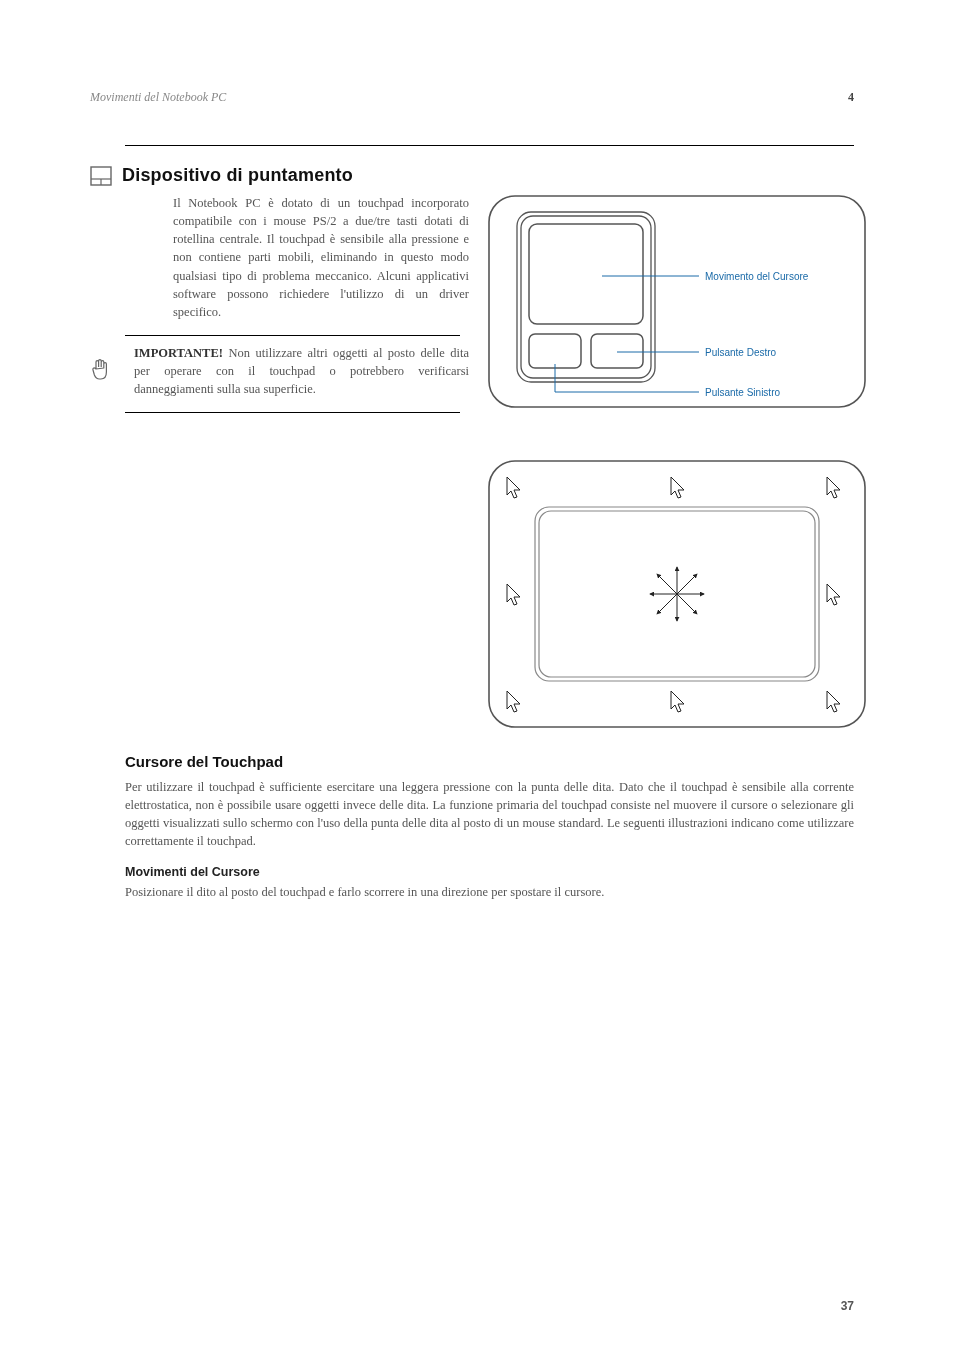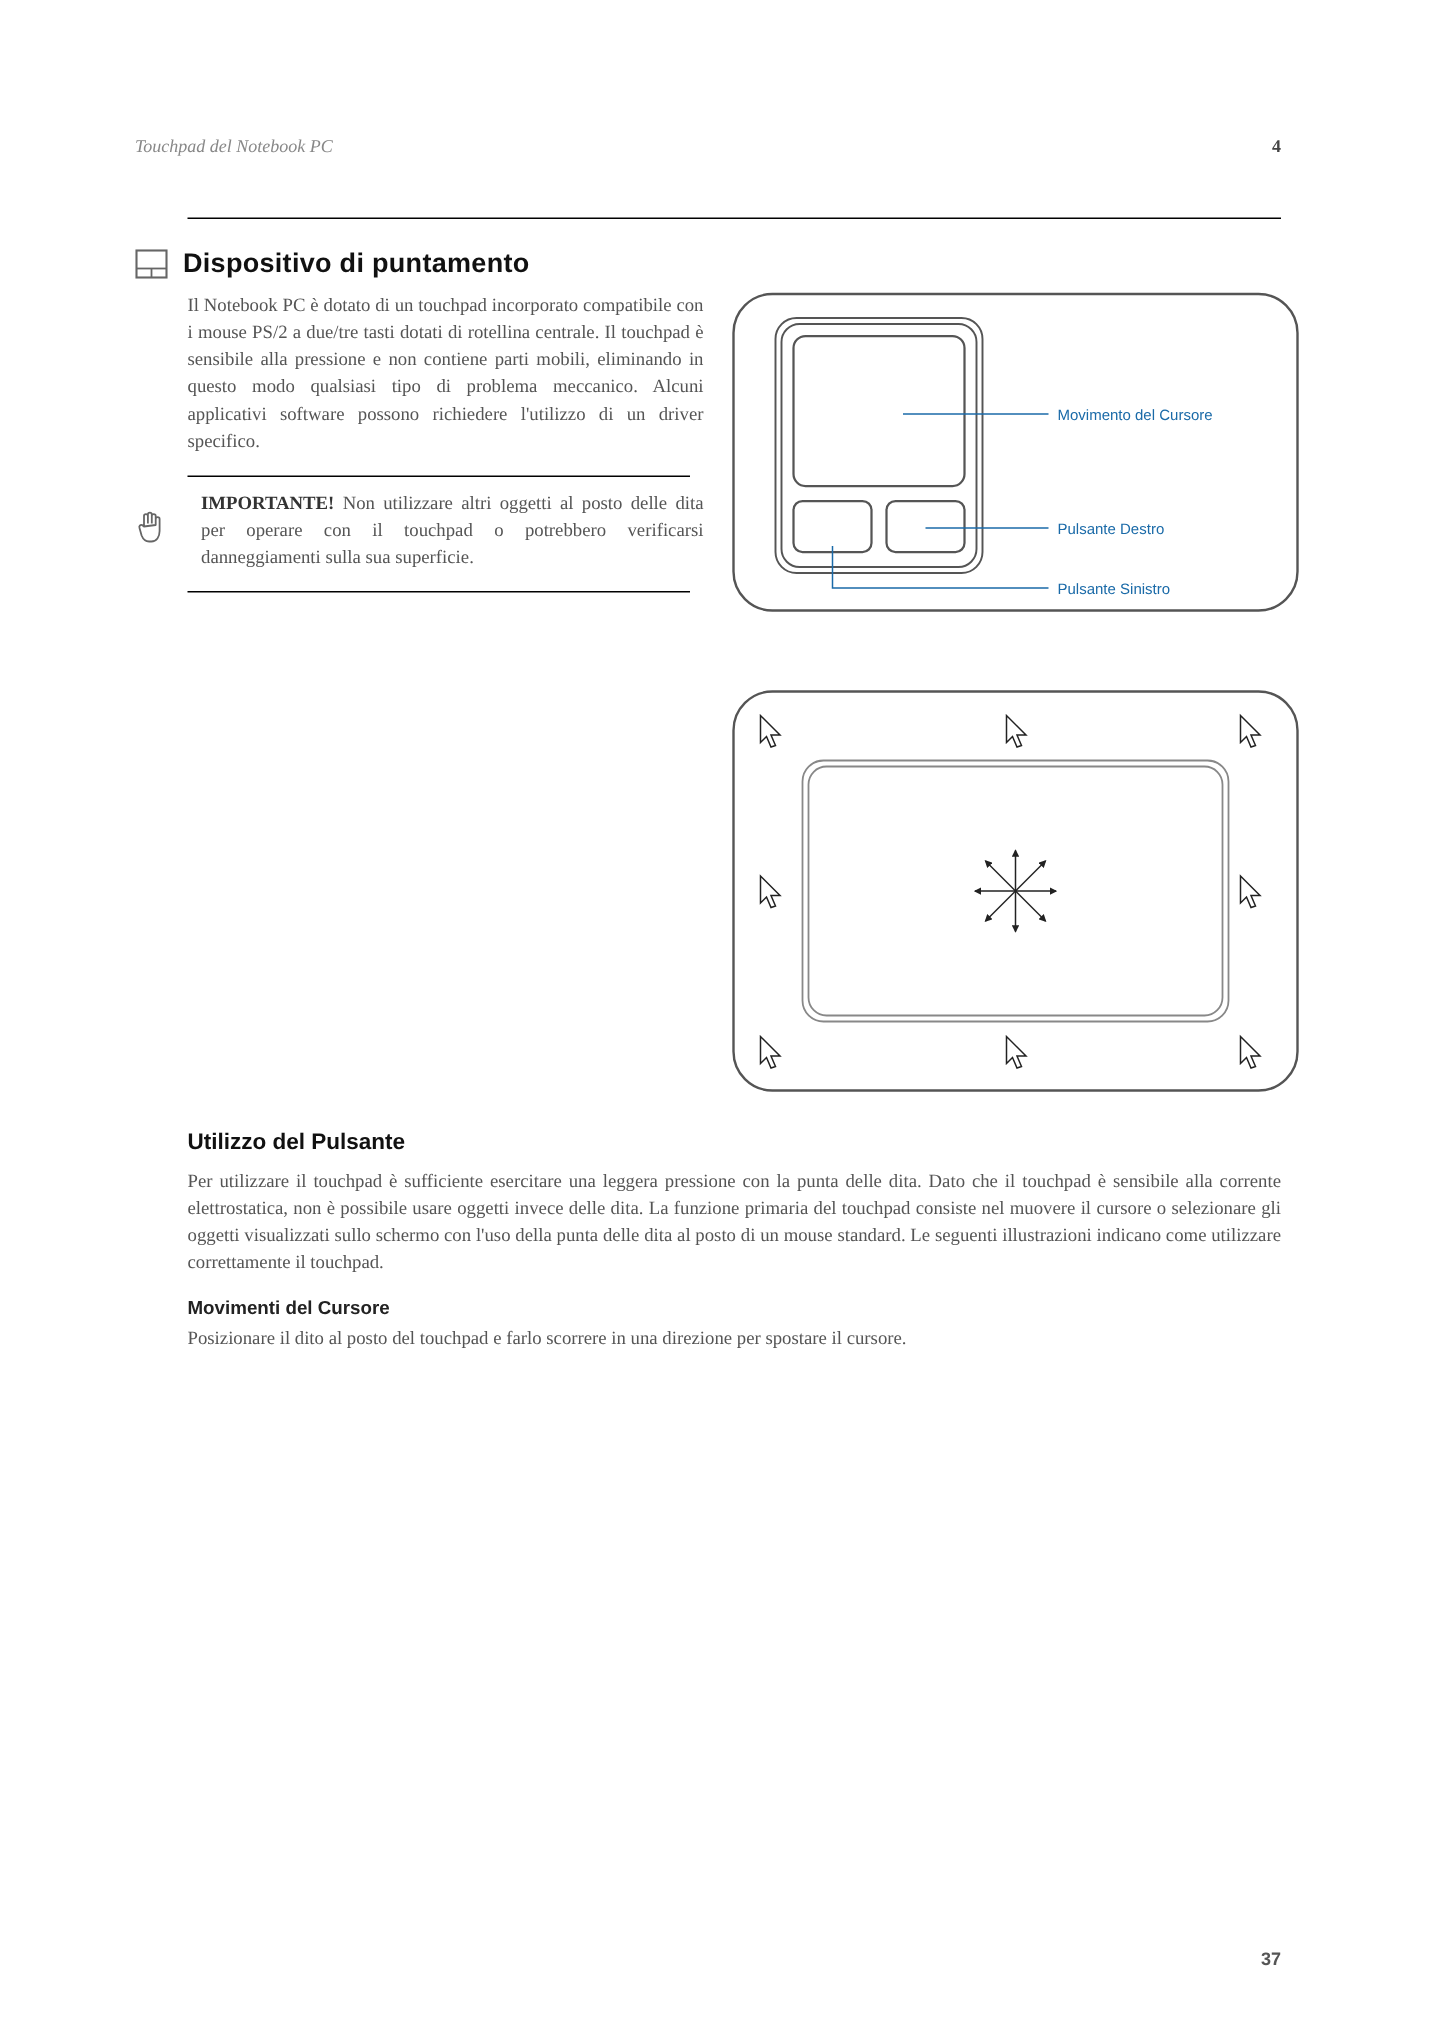--- a/index.html
+++ b/index.html
@@ -66,20 +66,21 @@
     display: flex;
     gap: 18px;
     margin-top: 8px;
   }
   .text-col {
     flex: 1 1 330px;
     font-size: 12.5px;
     line-height: 1.45;
     color: #555;
     text-align: justify;
+    margin-left: 48px;
   }
   .fig-col {
     flex: 0 0 380px;
   }
   .hr-note {
     border: none;
     border-top: 1px solid #000;
     margin: 14px 0 8px 0;
     width: 335px;
   }
@@ -139,21 +140,21 @@
     margin-top: 50px;
     position: relative;
   }
 </style>
 </head>
 <body>
 
 <div class="page">
 
   <div class="header-row">
-    <span class="left">Touchpad del Notebook PC</span>
+    <span class="left">Movimenti del Notebook PC</span>
     <span class="right">4</span>
   </div>
 
   <hr class="hr-top">
 
   <div class="section-row">
     <span class="touchpad-glyph">
       <svg viewBox="0 0 22 20">
         <rect x="1" y="1" width="20" height="18" fill="none" stroke="#666" stroke-width="1.4"></rect>
         <line x1="1" y1="13" x2="21" y2="13" stroke="#666" stroke-width="1.2"></line>
@@ -242,21 +243,21 @@
             <use href="#cursor" x="20" y="125"></use>
             <use href="#cursor" x="340" y="125"></use>
             <use href="#cursor" x="20" y="232"></use>
             <use href="#cursor" x="184" y="232"></use>
             <use href="#cursor" x="340" y="232"></use>
           </svg>
         </div>
       </div>
     </div>
 
-    <h3 class="subheading">Utilizzo del Pulsante</h3>
+    <h3 class="subheading">Cursore del Touchpad</h3>
     <p style="font-size:12.5px;line-height:1.45;color:#555;text-align:justify;max-width:730px;">Per utilizzare il touchpad è sufficiente esercitare una leggera pressione con la punta delle dita. Dato che il touchpad è sensibile alla corrente elettrostatica, non è possibile usare oggetti invece delle dita. La funzione primaria del touchpad consiste nel muovere il cursore o selezionare gli oggetti visualizzati sullo schermo con l'uso della punta delle dita al posto di un mouse standard. Le seguenti illustrazioni indicano come utilizzare correttamente il touchpad.</p>
 
     <h4 style="font-family:Arial,Helvetica,sans-serif;font-size:12.5px;font-weight:bold;color:#222;margin-top:14px;margin-bottom:4px;">Movimenti del Cursore</h4>
     <p style="font-size:12.5px;line-height:1.45;color:#555;text-align:justify;max-width:730px;">Posizionare il dito al posto del touchpad e farlo scorrere in una direzione per spostare il cursore.</p>
   </div>
 
   <div class="page-number">37</div>
 </div>
 
 </body></html>

